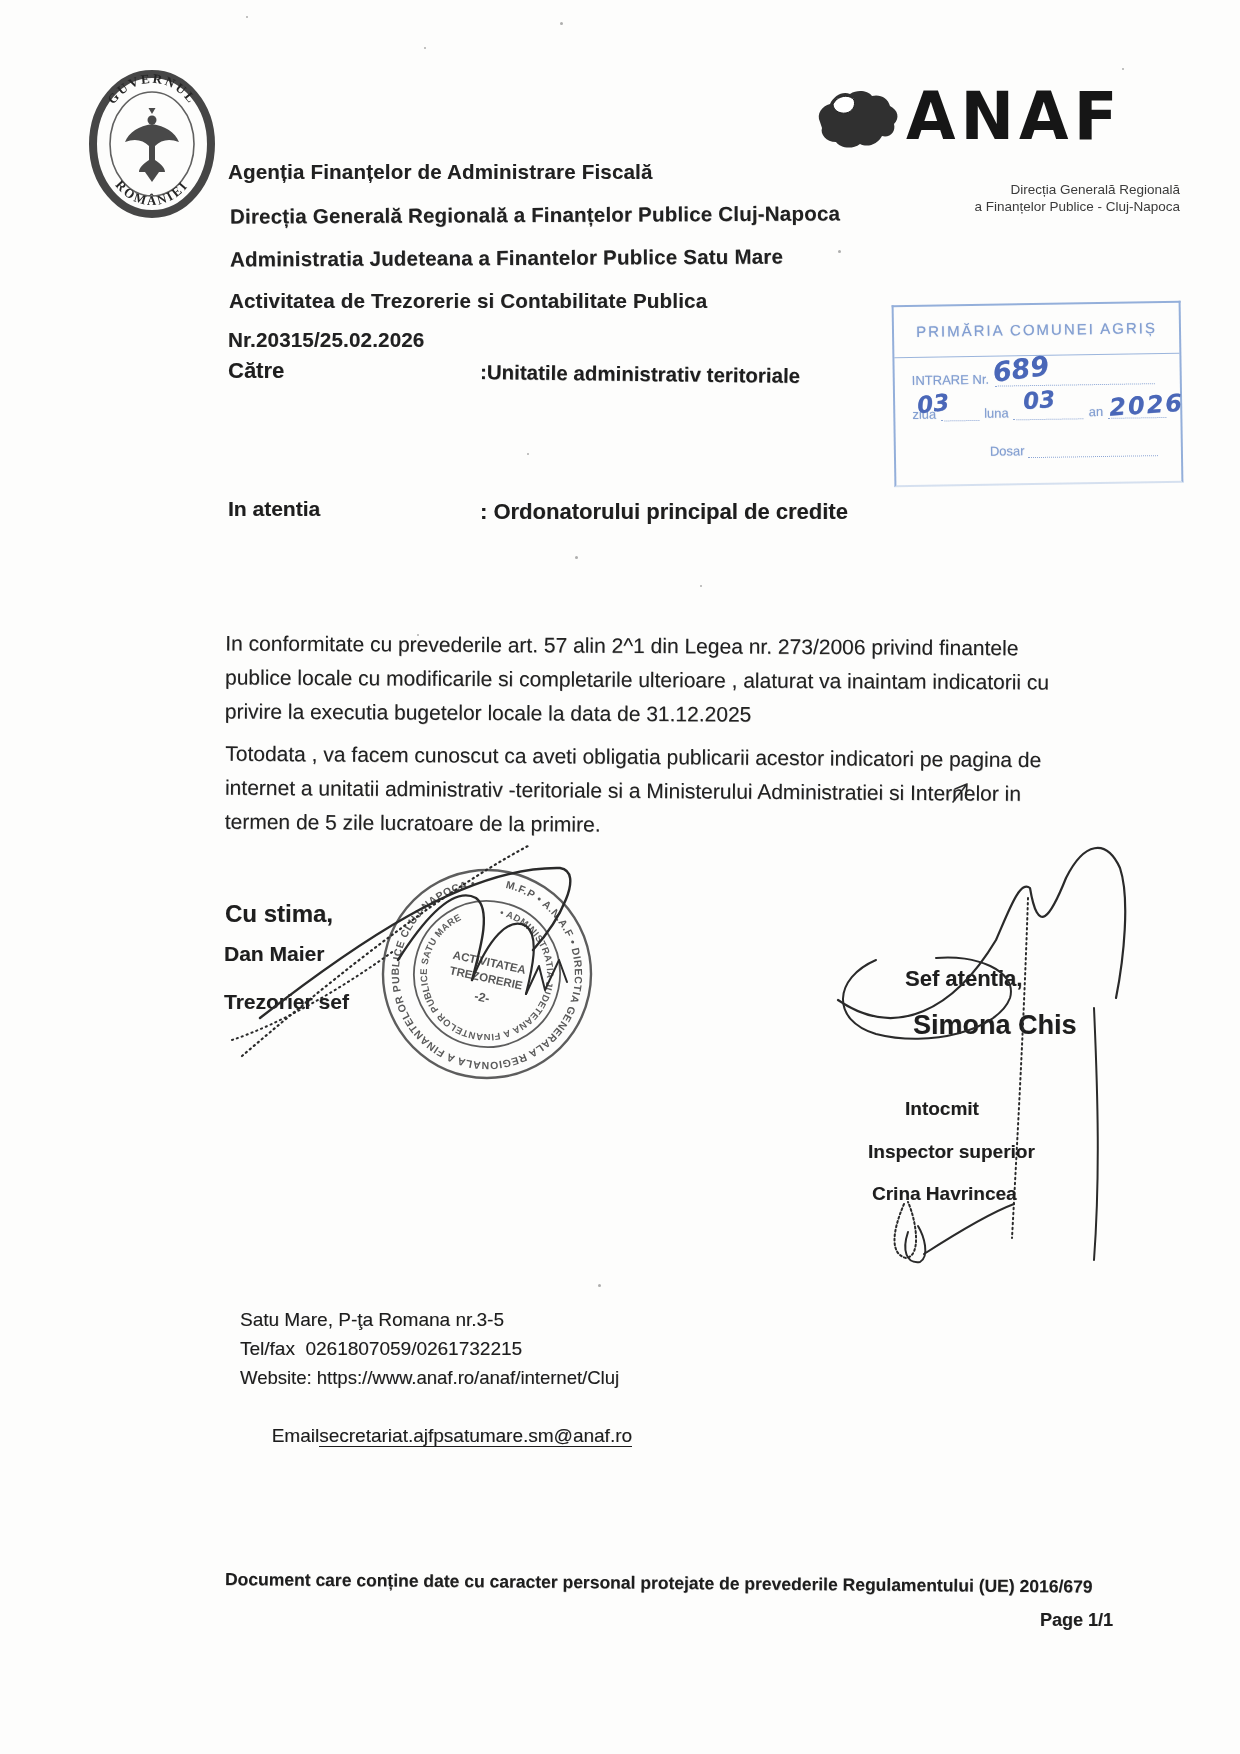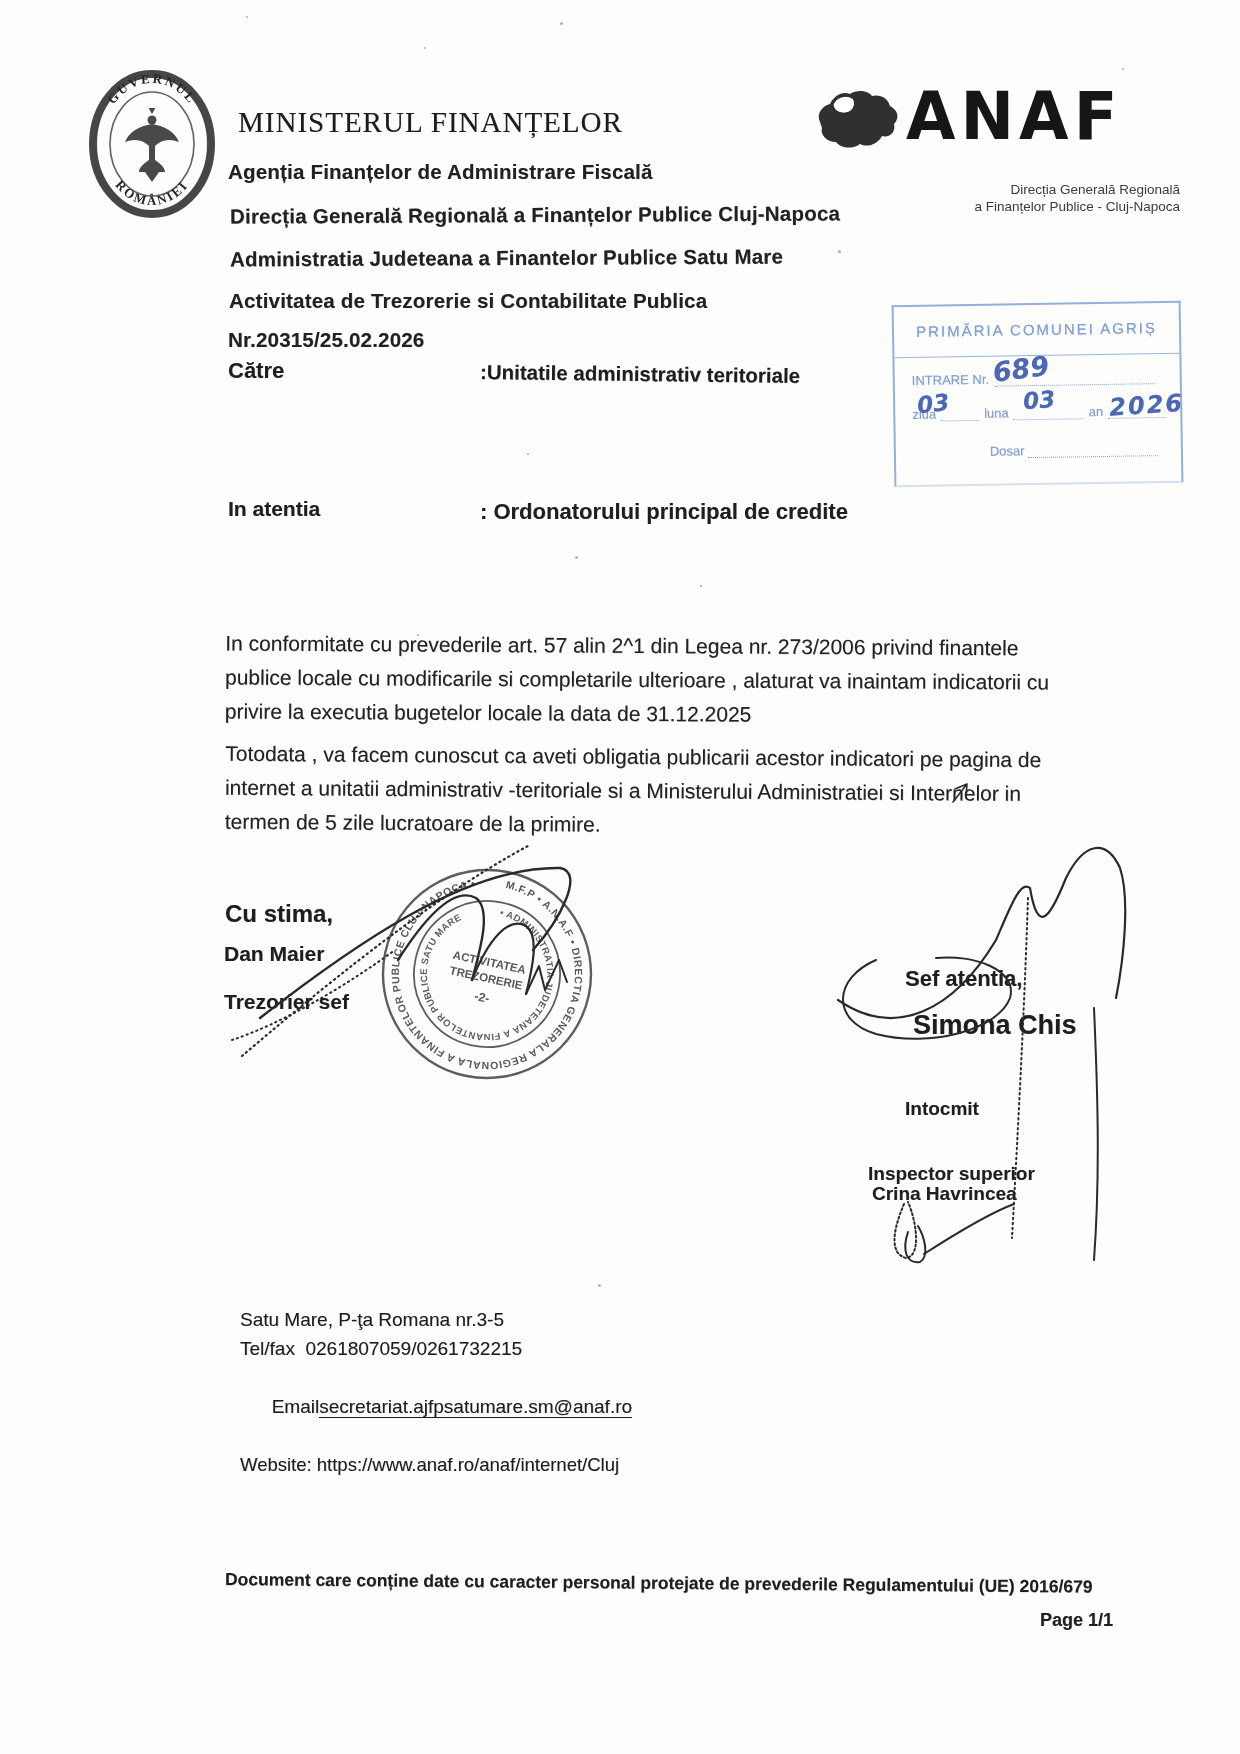--- a/index.html
+++ b/index.html
@@ -59,21 +59,20 @@
       <textPath href="#seal-bot" startOffset="50%" text-anchor="middle">ROMÂNIEI</textPath>
     </text>
     <g fill="#2a2a2a" opacity="0.85">
       <circle cx="66" cy="52" r="4.5"></circle>
       <path d="M66,46 l3.5,-6 -7,0 z"></path>
       <path d="M66,56 C 53,58 43,64 39,74 C 49,70 57,72 63,78 L63,92 C 57,96 53,100 53,104 L79,104 C79,100 75,96 69,92 L69,78 C 75,72 83,70 93,74 C 89,64 79,58 66,56 Z"></path>
       <path d="M59,104 l14,0 -7,10 z"></path>
     </g>
   </svg>
 
-  <div class="abs serif ink" style="left:238px;top:106px;font-size:29px;letter-spacing:1px;color:#1c1c1c;">MINISTERUL FINANȚELOR</div>
 
   <svg class="abs" style="left:812px;top:86px;" width="92" height="66" viewBox="0 0 92 66">
     <path d="M 8,36 C 4,28 10,20 18,18 C 22,10 30,5 38,8 C 46,3 56,5 60,10 C 68,8 76,12 78,20 C 86,24 88,32 82,38 C 84,46 78,52 70,50 C 66,58 56,62 48,58 C 40,64 28,62 24,56 C 14,56 8,48 10,42 Z" fill="#1e1e1e" opacity="0.92"></path>
     <path d="M 24,14 C 30,9 38,9 42,14 C 44,20 40,26 34,27 C 27,28 21,24 21,18 Z" fill="#ffffff" stroke="#1e1e1e" stroke-width="1"></path>
   </svg>
   <div class="abs" style="left:906px;top:80px;font-size:64px;font-weight:bold;letter-spacing:5px;color:#161616;font-family:'DejaVu Sans',sans-serif;transform:scaleY(1.02);">ANAF</div>
   <div class="abs" style="left:920px;top:181px;width:260px;text-align:right;font-size:13.5px;line-height:17px;color:#3b3b3b;">
     <div>Direcția Generală Regională</div>
     <div>a Finanțelor Publice - Cluj-Napoca</div>
   </div>
@@ -152,36 +151,36 @@
 
   <svg class="abs" style="left:818px;top:768px;" width="340" height="510" viewBox="0 0 340 510">
     <path class="sigstroke" d="M 135,34 L 149,16 M 149,16 l -12,5 M 149,16 l -1,12" stroke-width="1.6"></path>
     <path class="sigstroke" d="M 58,192 C 16,210 12,252 58,266 C 112,280 180,262 192,230 C 200,202 156,186 118,190" stroke-width="2"></path>
     <path class="sigstroke" d="M 20,232 C 78,272 136,242 178,172 C 192,140 202,112 212,120 C 220,168 232,150 248,110 C 266,74 288,70 302,100 C 312,130 306,190 298,230" stroke-width="2.2"></path>
     <path class="sigstroke" d="M 210,130 C 206,250 200,360 194,470" stroke-width="2" stroke-dasharray="1.5 3.5"></path>
     <path class="sigstroke" d="M 276,240 C 280,330 282,410 276,492" stroke-width="2"></path>
   </svg>
 
   <div class="abs ink" style="left:905px;top:1098px;font-size:19px;font-weight:bold;">Intocmit</div>
-  <div class="abs ink" style="left:868px;top:1141px;font-size:19px;font-weight:bold;margin-top:22px;">Inspector superior</div>
+  <div class="abs ink" style="left:868px;top:1141px;font-size:19px;font-weight:bold;">Inspector superior</div>
   <div class="abs ink" style="left:872px;top:1183px;font-size:19px;font-weight:bold;">Crina Havrincea</div>
 
   <svg class="abs" style="left:872px;top:1192px;" width="160" height="90" viewBox="0 0 160 90">
     <path class="sigstroke" d="M 32,12 C 20,40 18,62 34,66 C 50,64 44,28 36,10" stroke-width="2" stroke-dasharray="2 2.5"></path>
     <path class="sigstroke" d="M 36,40 C 30,58 34,72 48,70 C 58,64 52,44 46,34" stroke-width="2"></path>
     <path class="sigstroke" d="M 52,62 C 80,44 115,22 142,12" stroke-width="2"></path>
   </svg>
 
   <div class="abs" style="left:240px;top:1305px;">
     <div class="contact-line ink">Satu Mare, P-ţa Romana nr.3-5</div>
     <div class="contact-line ink">Tel/fax  0261807059/0261732215</div>
+    <div class="contact-line ink" style="font-size:18.5px;">Website: https://www.anaf.ro/anaf/internet/Cluj</div>
     <div class="contact-line ink">
       <span>Email</span><span class="u">secretariat.ajfpsatumare.sm@anaf.ro</span>
     </div>
-    <div class="contact-line ink" style="font-size:18.5px;">Website: https://www.anaf.ro/anaf/internet/Cluj</div>
   </div>
 
   <div class="abs ink" style="left:225px;top:1573px;width:910px;font-size:17.5px;font-weight:bold;transform:rotate(0.5deg);">Document care conține date cu caracter personal protejate de prevederile Regulamentului (UE) 2016/679</div>
   <div class="abs ink" style="left:1040px;top:1610px;font-size:18px;font-weight:bold;">Page 1/1</div>
 
   <div class="dot" style="left:560px;top:22px;width:3px;height:3px;"></div>
   <div class="dot" style="left:246px;top:16px;width:2px;height:2px;"></div>
   <div class="dot" style="left:424px;top:47px;width:2px;height:2px;"></div>
   <div class="dot" style="left:575px;top:556px;width:3px;height:3px;"></div>
   <div class="dot" style="left:700px;top:585px;width:2px;height:2px;"></div>

